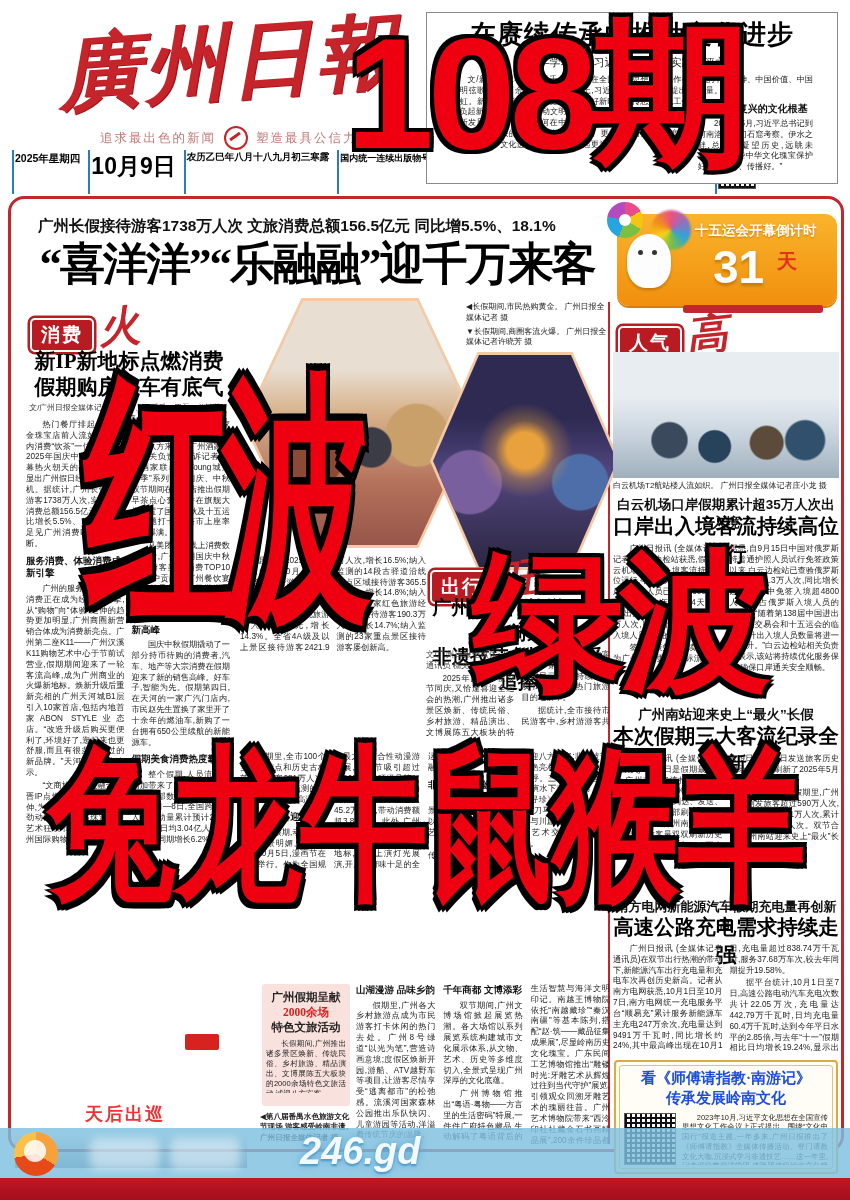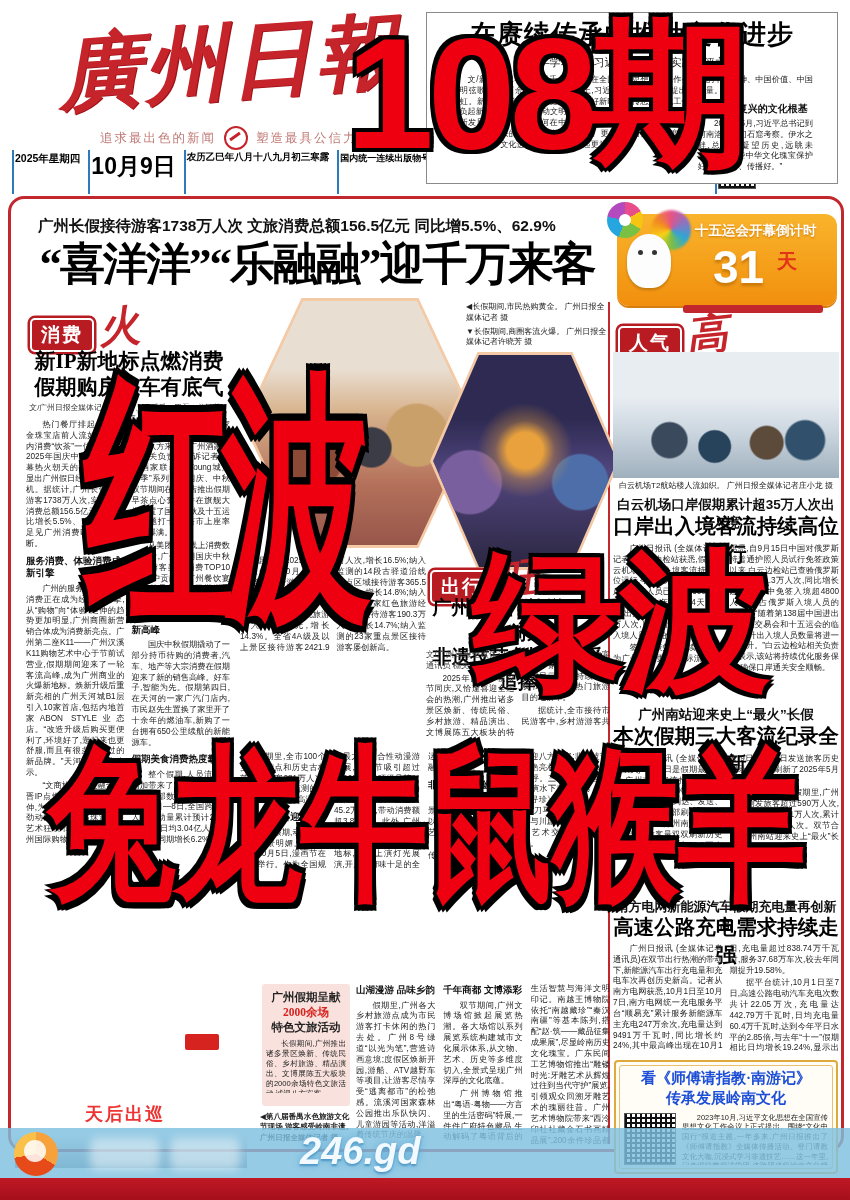--- a/index.html
+++ b/index.html
@@ -140,21 +140,21 @@
       <div class="sh" style="font-size:10px;">厚植民族复兴的文化根基</div>
       <p>2025年5月,习近平总书记到河南洛阳龙门石窟考察。伊水之畔,总书记凝望历史,远眺未来:“要把这些中华文化瑰宝保护好、传承好、传播好。”</p>
       <p style="text-align:right;text-indent:0;">(下转2版)</p>
     </div>
   </div>
 </div>
 
 <div class="abs frame" style="left:8px;top:196px;width:830px;height:950px;"></div>
 <div class="abs vline" style="left:608px;top:302px;height:842px;"></div>
 
-<div class="abs kicker" style="left:30px;top:216px;width:575px;font-size:15.5px;text-align:left;padding-left:8px;">广州长假接待游客1738万人次  文旅消费总额156.5亿元  同比增5.5%、62.9%</div>
+<div class="abs kicker" style="left:30px;top:216px;width:575px;font-size:15.5px;text-align:left;padding-left:8px;">广州长假接待游客1738万人次  文旅消费总额156.5亿元  同比增5.5%、18.1%</div>
 <div class="abs headline" style="left:22px;top:234px;width:590px;font-size:45px;letter-spacing:-2px;">“喜洋洋”“乐融融”迎千万来客</div>
 
 <div class="abs count" style="left:617px;top:214px;width:220px;height:92px;">
   <div class="crest"></div>
   <div class="mascot"></div>
   <div class="abs" style="left:78px;top:8px;font-size:13.5px;font-weight:900;color:#fff;text-shadow:0 1px 2px #c97a0a;">十五运会开幕倒计时</div>
   <div class="abs" style="left:96px;top:26px;font-size:46px;font-weight:900;color:#fff;text-shadow:0 3px 3px #c97a0a;">31</div>
   <div class="abs" style="left:160px;top:34px;font-size:20px;font-weight:900;color:#e23318;">天</div>
   <div class="abs flower" style="right:10px;bottom:12px;"></div>
   <div class="abs" style="right:14px;bottom:-7px;width:140px;height:8px;background:#c1272d;border-radius:3px;"></div>
@@ -241,21 +241,21 @@
       <p>长假期间,广州推出诸多景区焕新、传统民俗、乡村旅游、精品演出、文博展陈五大板块的2000余场特色文旅活动,诚迎八方宾客。</p>
     </div>
 </div>
 <div class="abs caption" style="left:260px;top:1112px;width:94px;font-size:7.6px;font-weight:bold;">◀第八届番禺水色旅游文化节现场,游客感受岭南非遗。 广州日报全媒体记者 摄</div>
 
 <div class="abs" style="left:618px;top:314px;">
   <span class="lbl">人气</span>
   <span class="cal">高</span>
 </div>
 <div class="abs photo ph-airport" style="left:613px;top:352px;width:226px;height:126px;"></div>
-<div class="abs caption" style="left:613px;top:481px;width:226px;text-align:center;">白云机场T2航站楼人流如织。 广州日报全媒体记者庄小龙 摄</div>
+<div class="abs caption" style="left:613px;top:481px;width:226px;">白云机场T2航站楼人流如织。 广州日报全媒体记者庄小龙 摄</div>
 
 <div class="abs kicker" style="left:613px;top:496px;width:226px;font-size:13.5px;">白云机场口岸假期累计超35万人次出入境</div>
 <div class="abs headline" style="left:613px;top:512px;width:226px;font-size:20.5px;">口岸出入境客流持续高位运行</div>
 <div class="abs txt cols2" style="left:613px;top:544px;width:226px;height:156px;">
   <p>广州日报讯 (全媒体记者)记者从白云边检站获悉,假期白云机场口岸出入境客流持续高位运行,今年以来经白云机场口岸出入境人员已突破1300万人次大关,较去年提前34天。其中,出入境外国人数量超过440万人次,同比增长超35%,占出入境人员总量的34%。</p>
   <p>签证政策效能持续释放,也为广州带来更多“国际流量”。据悉,自9月15日中国对俄罗斯持普通护照人员试行免签政策以来,白云边检站已查验俄罗斯籍旅客超1.3万人次,同比增长超48%,其中免签入境超4800人次,约占俄罗斯入境人员的60%。“随着第138届中国进出口商品交易会和十五运会的临近,预计出入境人员数量将进一步攀升。”白云边检站相关负责人表示,该站将持续优化服务保障,确保口岸通关安全顺畅。</p>
 </div>
 
 <div class="abs kicker" style="left:613px;top:706px;width:226px;font-size:13.5px;">广州南站迎来史上“最火”长假</div>
 <div class="abs headline" style="left:613px;top:722px;width:226px;font-size:20.5px;">本次假期三大客流纪录全刷新</div>

